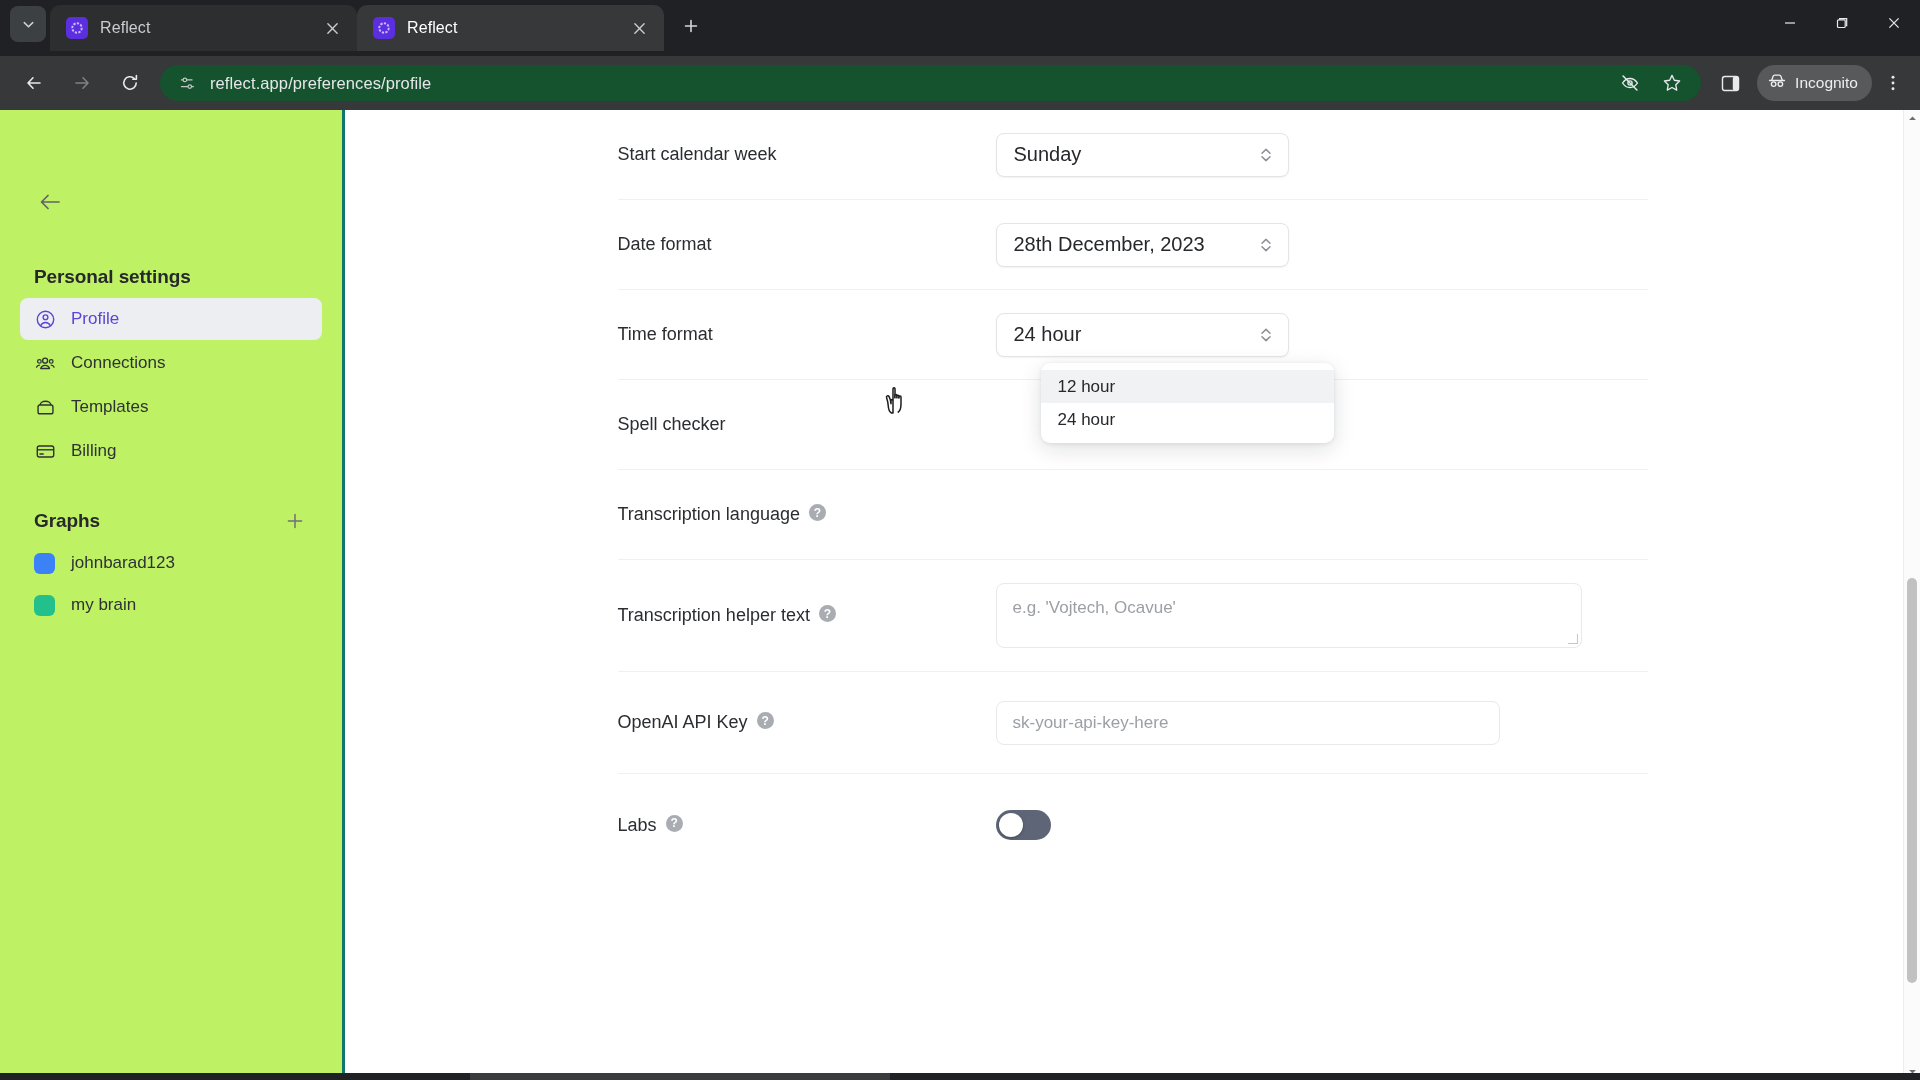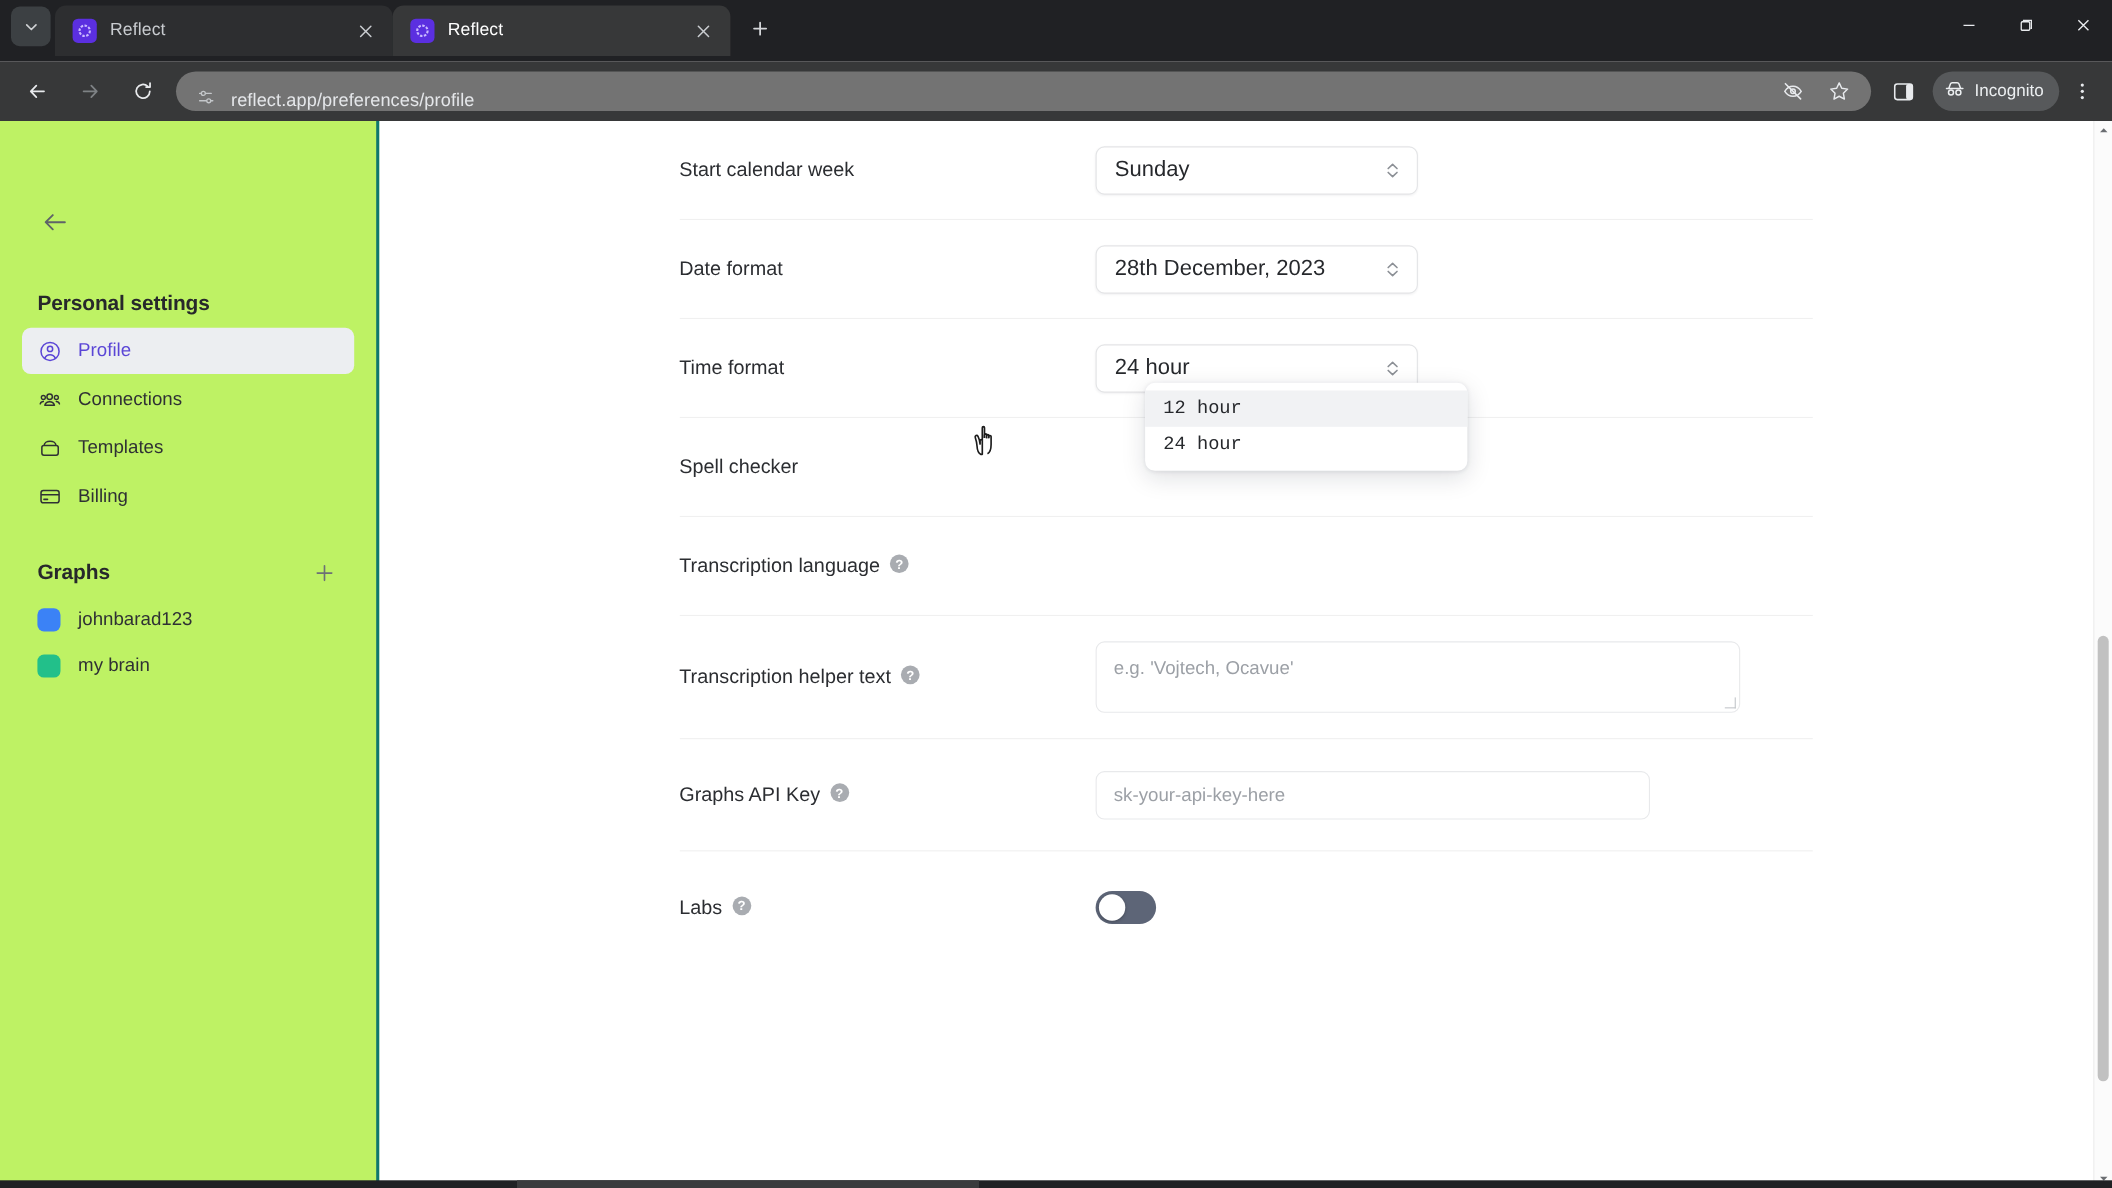--- a/index.html
+++ b/index.html
@@ -96,24 +96,24 @@
     width: 36px; height: 36px;
     margin: 0 6px;
     border-radius: 50%;
     display:flex;align-items:center;justify-content:center;
     color: #e8eaed;
   }
   .navbtn.disabled { color: #7e8285; }
   .omnibox {
     flex: 1;
     height: 36px;
-    background: #737373;
+    background: #14532d;
     border-radius: 18px;
     display: flex;
-    align-items: flex-end;
+    align-items: center;
     padding: 0 8px 0 14px;
     margin: 0 8px 0 6px;
     min-width: 0;
   }
   .omnibox .siteicon {
     width: 26px; height: 26px;
     display:flex;align-items:center;justify-content:center;
     color:#c4c7ca;
     flex:0 0 26px;
     margin-right: 10px;
@@ -651,21 +651,21 @@
               <span class="val">24 hour</span>
               <span class="chev">
                 <svg width="16" height="20" viewBox="0 0 16 20">
                   <path d="M4 8.2L8 4.4l4 3.8" fill="none" stroke="currentColor" stroke-width="1.5" stroke-linecap="round" stroke-linejoin="round"></path>
                   <path d="M4 11.8L8 15.6l4-3.8" fill="none" stroke="currentColor" stroke-width="1.5" stroke-linecap="round" stroke-linejoin="round"></path>
                 </svg>
               </span>
             </div>
           </div>
 
-          <div class="dropdown" style="left:423px; top:58px;font-family:Liberation Mono, monospace;">
+          <div class="dropdown" style="left:423px; top:73px;">
             <div class="dd-opt hover">
               <span>12 hour</span>
             </div>
             <div class="dd-opt">
               <span>24 hour</span>
             </div>
           </div>
         </div>
 
         <div class="srow">
@@ -690,21 +690,21 @@
           <div class="scontrol">
             <div class="textarea">
               <span class="ph">e.g. 'Vojtech, Ocavue'</span>
               <span class="grip"></span>
             </div>
           </div>
         </div>
 
         <div class="srow" style="min-height:102px;">
           <div class="slabel">
-            <span>Graphs API Key</span>
+            <span>OpenAI API Key</span>
             <span class="help">?</span>
           </div>
           <div class="scontrol">
             <div class="textinput">
               <span class="ph">sk-your-api-key-here</span>
             </div>
           </div>
         </div>
 
         <div class="srow" style="min-height:102px;">

